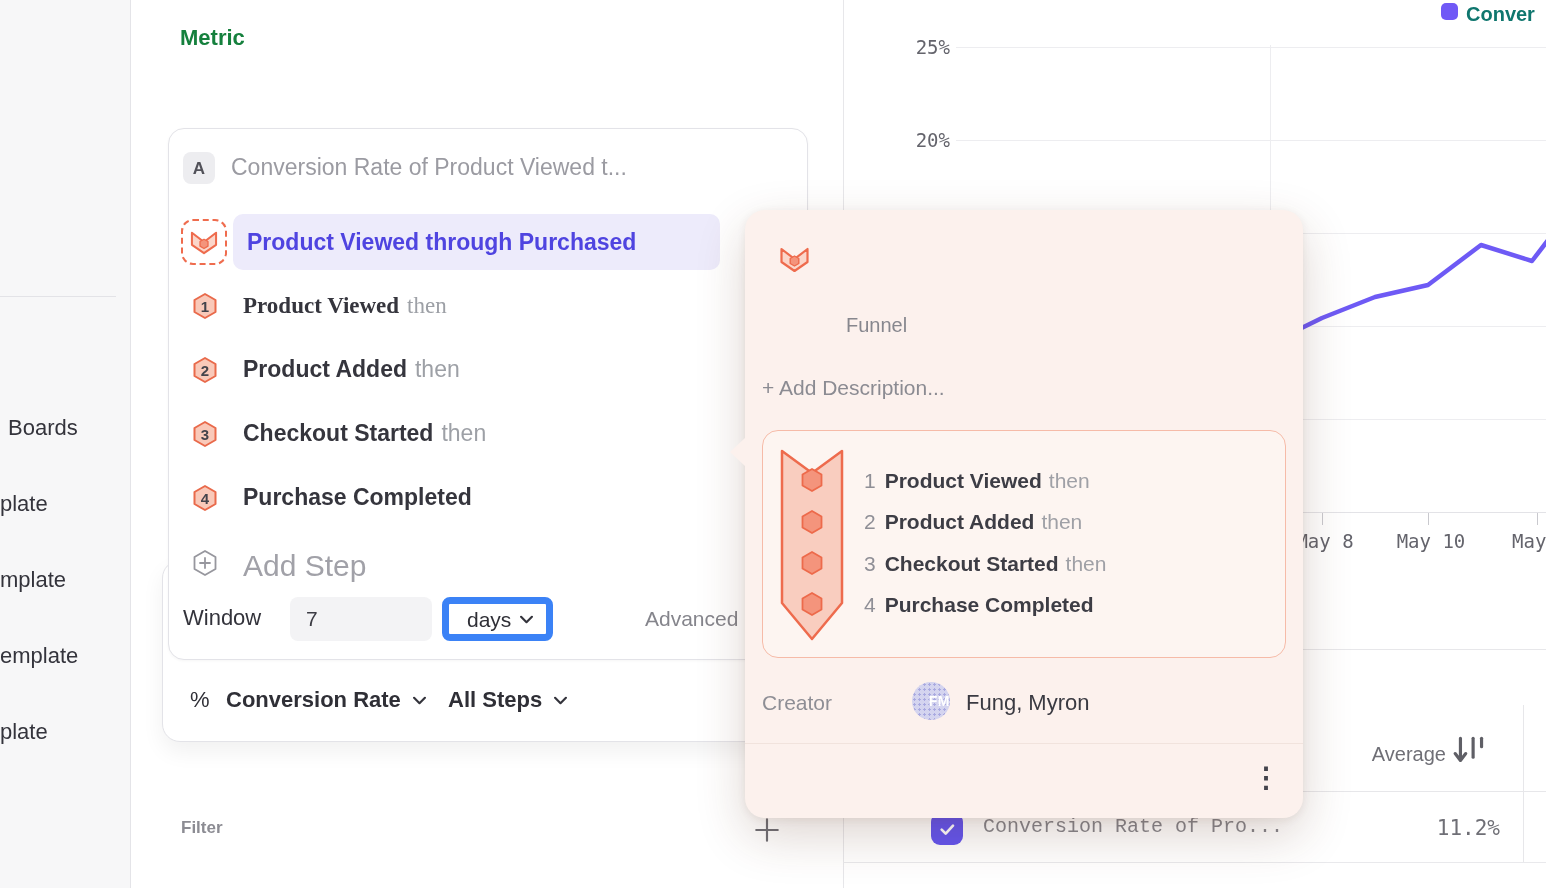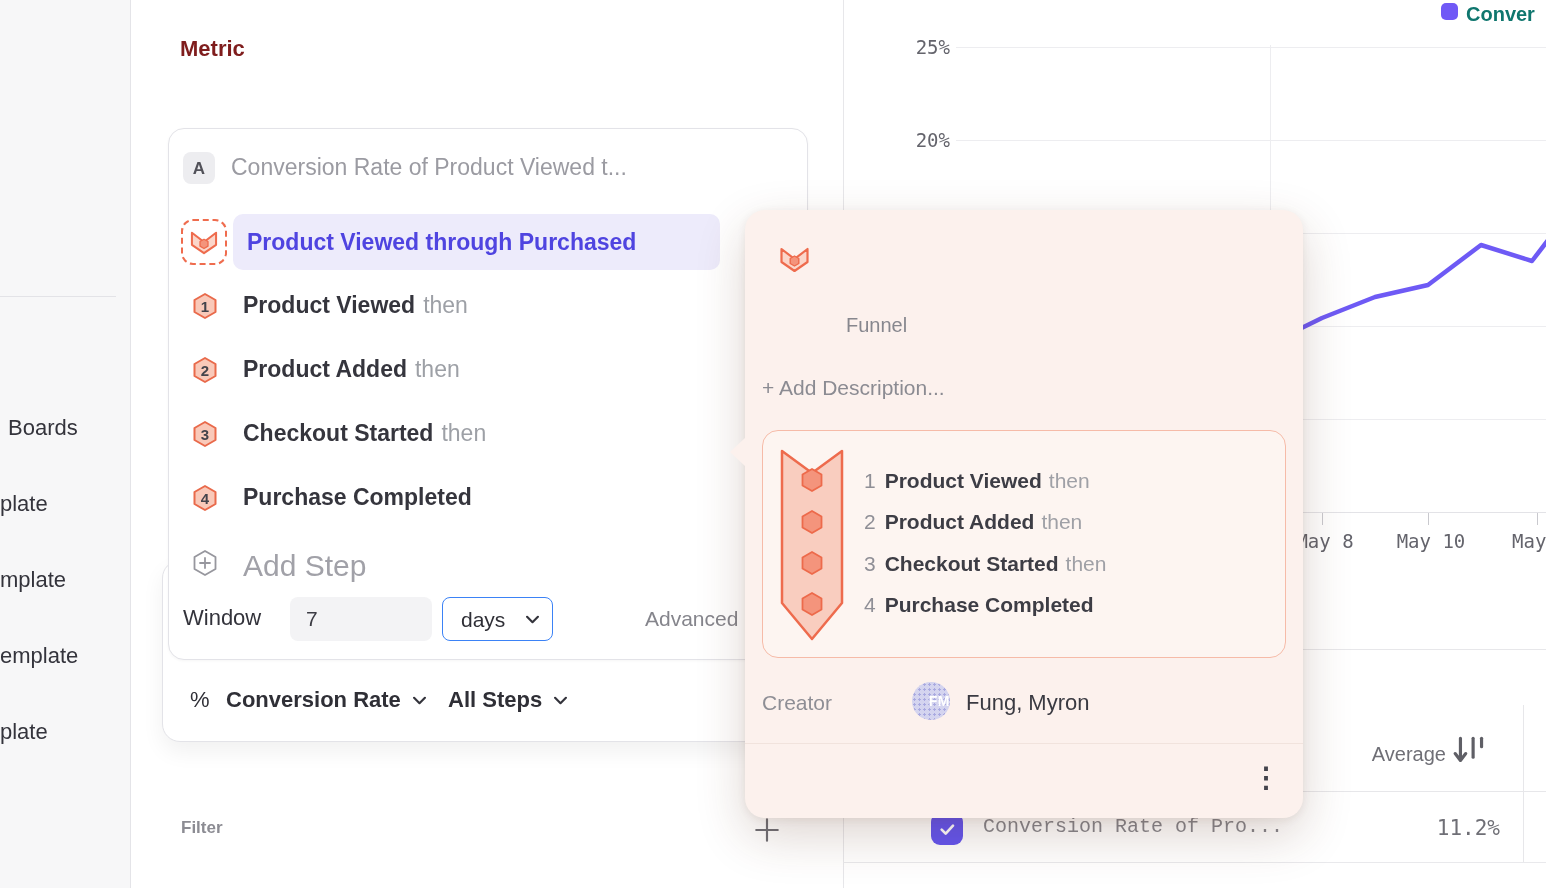--- a/index.html
+++ b/index.html
@@ -12,21 +12,21 @@
   .abs{position:absolute;line-height:1;}
   .mono{font-family:"DejaVu Sans Mono",monospace;}
 
   
   .sidebar{left:0;top:0;width:130px;height:888px;background:#f7f7f8;border-right:1px solid #e4e4e8;}
   .sidebar-divider{left:0;top:296px;width:116px;height:1px;background:#e3e3e7;}
   .side-item{font-size:22px;color:#34343c;white-space:nowrap;}
 
   
   .panel-divider{left:843px;top:0;width:1px;height:888px;background:#e7e7ea;}
-  .metric-heading{left:180px;top:38px;font-size:22px;font-weight:700;color:#7f1d1d;}
+  .metric-heading{left:180px;top:27px;font-size:22px;font-weight:700;color:#15803d;}
 
   .footer-card{left:162px;top:560px;width:650px;height:180px;background:#fff;border:1px solid #e3e3e8;
     border-radius:18px;box-shadow:0 10px 22px rgba(0,0,0,.06);z-index:1;}
   .main-card{left:168px;top:128px;width:638px;height:530px;background:#fff;border:1px solid #e3e3e8;
     border-radius:16px;box-shadow:0 1px 3px rgba(0,0,0,.04);z-index:2;}
   .card-el{z-index:3;}
 
   .a-badge{left:183px;top:152px;width:32px;height:32px;border-radius:8px;background:#ededf0;
     display:flex;align-items:center;justify-content:center;font-size:17px;font-weight:700;color:#515159;}
   .series-title{left:231px;top:156px;font-size:23px;color:#9b9ba2;white-space:nowrap;}
@@ -39,21 +39,21 @@
 
   .step-badge{left:192px;width:26px;height:28px;}
   .step-text{left:243px;font-size:23px;white-space:nowrap;}
   .step-text .nm{font-weight:700;color:#35353d;}
   .step-text .sfx{color:#9da0a6;margin-left:8px;}
   .addstep-label{left:243px;top:551px;font-size:30px;color:#a1a1a8;}
 
   .window-label{left:183px;top:607px;font-size:22px;color:#33333b;}
   .window-input{left:290px;top:597px;width:142px;height:44px;background:#f3f3f5;border:none;border-radius:8px;
     box-sizing:border-box;padding:0 0 0 16px;font-size:21px;color:#3c3c44;font-family:"Liberation Sans",sans-serif;}
-  .days-select{left:442px;top:597px;width:111px;height:44px;background:#fff;border:1px solid #3b82f6;border-radius:8px;
+  .days-select{left:442px;top:597px;width:111px;height:44px;background:#fff;border:7px solid #3b82f6;border-radius:8px;
     box-sizing:border-box;display:flex;align-items:center;justify-content:space-between;padding:0 13px 0 18px;}
   .days-select span{font-size:21px;color:#2f2f36;}
   .advanced{left:645px;top:608px;font-size:21px;color:#85858c;}
 
   .measure-row span{font-size:22px;color:#2f2f36;}
   .filter-label{left:181px;top:819px;font-size:17px;font-weight:700;color:#8c8c93;}
 
   
   .gridline{height:1px;background:#ededf0;}
   .vgridline{left:1270px;top:45px;width:1px;height:467px;background:#ededf0;}
@@ -125,21 +125,21 @@
   </svg>
 </div>
 <div class="abs sel-pill card-el">
   <span>Product Viewed through Purchased</span>
 </div>
 
 <svg class="abs step-badge card-el" style="top:292px;" viewBox="0 0 26 28">
   <polygon points="13,2 23.5,8 23.5,20 13,26 2.5,20 2.5,8" fill="#f9c9b9" stroke="#e96a4b" stroke-width="2" stroke-linejoin="round"></polygon>
   <text x="13" y="19.5" text-anchor="middle" font-size="15" font-weight="700" fill="#44444c" font-family="Liberation Sans, sans-serif">1</text>
 </svg>
-<div class="abs step-text card-el" style="top:294px;">
+<div class="abs step-text card-el" style="top:294px;font-family:Liberation Serif, serif;">
   <span class="nm">Product Viewed</span><span class="sfx">then</span>
 </div>
 
 <svg class="abs step-badge card-el" style="top:356px;" viewBox="0 0 26 28">
   <polygon points="13,2 23.5,8 23.5,20 13,26 2.5,20 2.5,8" fill="#f9c9b9" stroke="#e96a4b" stroke-width="2" stroke-linejoin="round"></polygon>
   <text x="13" y="19.5" text-anchor="middle" font-size="15" font-weight="700" fill="#44444c" font-family="Liberation Sans, sans-serif">2</text>
 </svg>
 <div class="abs step-text card-el" style="top:358px;">
   <span class="nm">Product Added</span><span class="sfx">then</span>
 </div>

